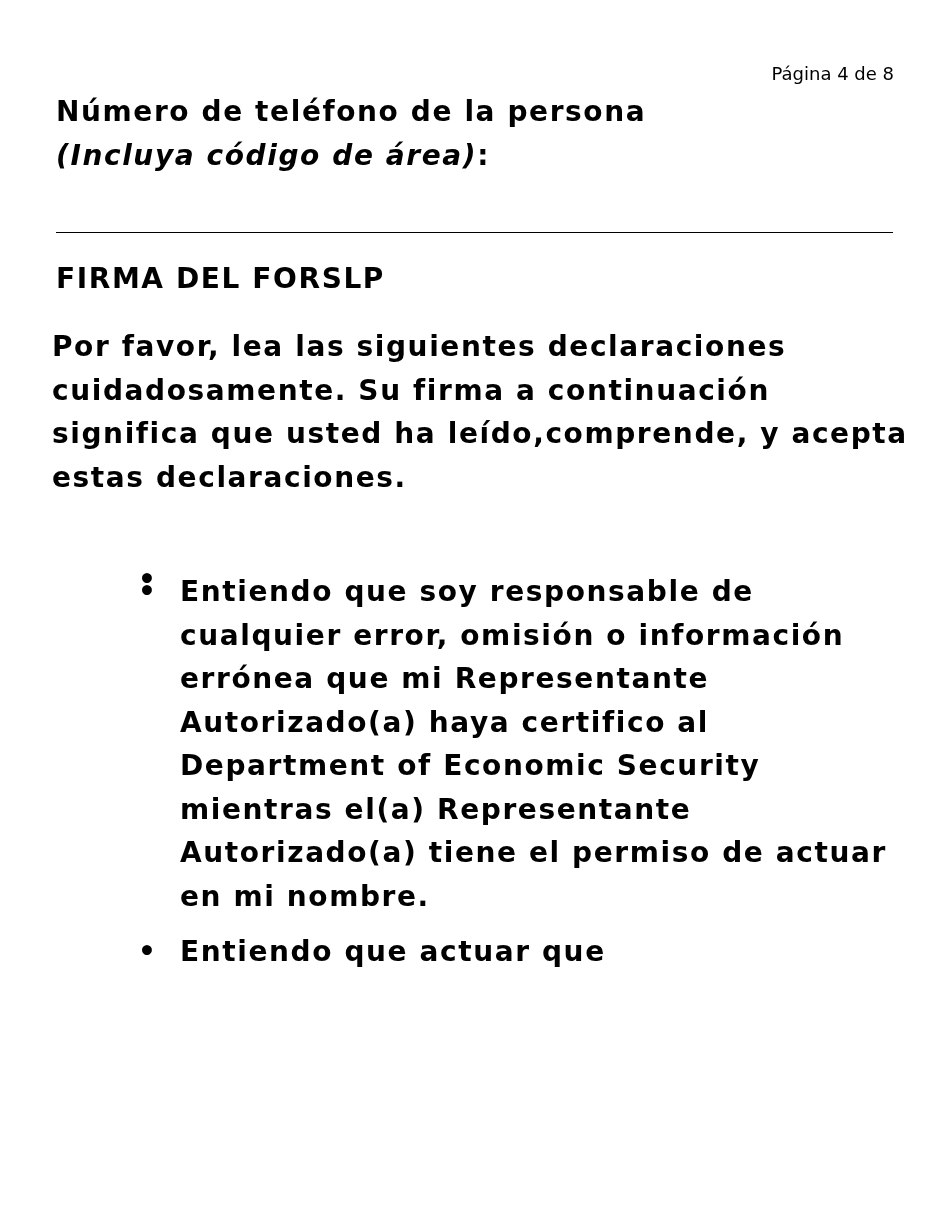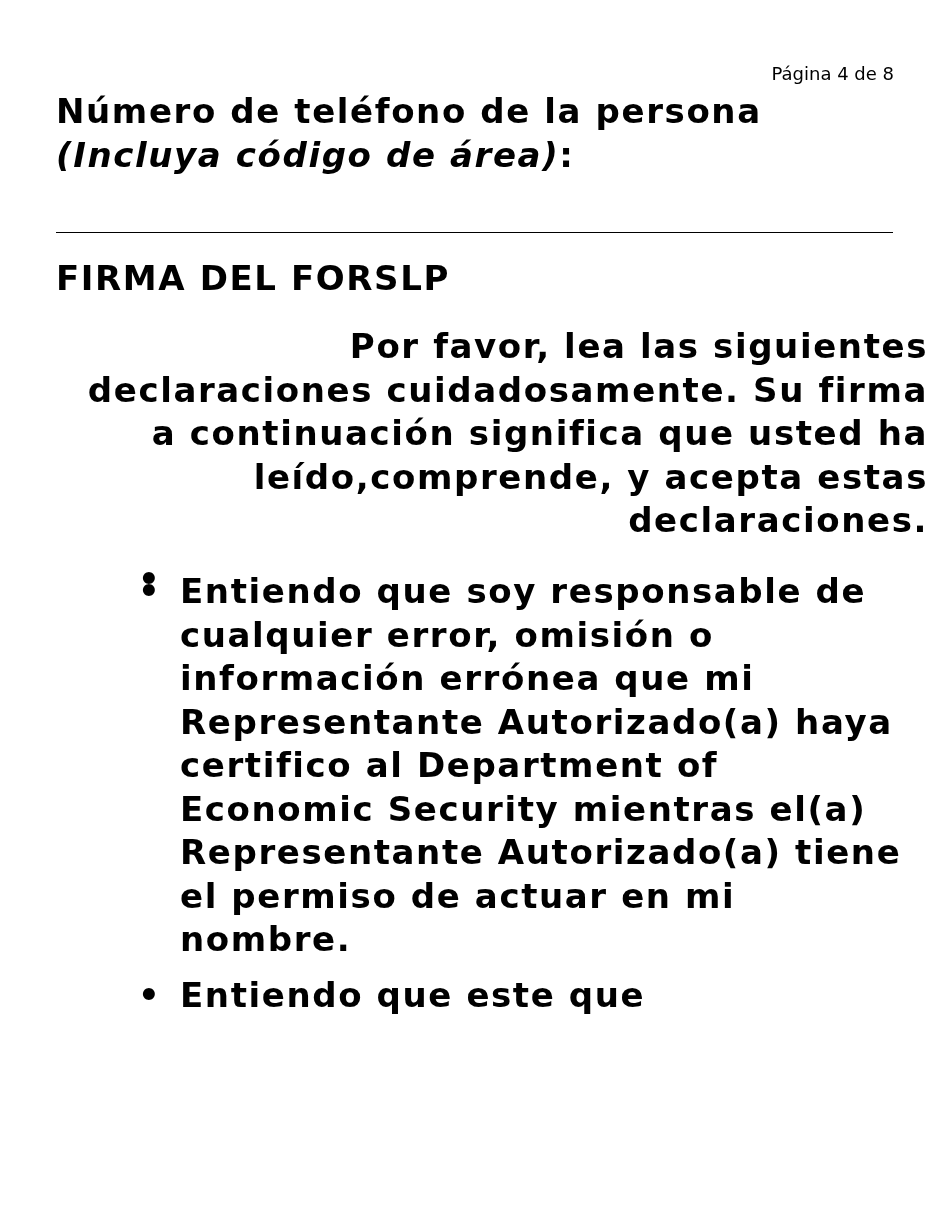--- a/index.html
+++ b/index.html
@@ -1,28 +1,28 @@
 <!DOCTYPE html>
 <html><head>
 <meta charset="utf-8">
 <style>
   html, body { margin: 0; padding: 0; background: #ffffff; }
   body { width: 950px; height: 1230px; position: relative; overflow: hidden; color: #000; }
   .hdr { position: absolute; top: 52px; left: 56px; right: 56px; height: 24px;
          font-family: "DejaVu Sans", sans-serif; font-size: 18px; }
   .hdr .l { position: absolute; left: 0; top: 0; }
   .hdr .r { position: absolute; right: 0; top: 0; margin-top: 11px; }
-  .bold { font-family: "DejaVu Sans", sans-serif; font-weight: bold; font-size: 34px;
+  .bold { font-family: "DejaVu Sans", sans-serif; font-weight: bold; font-size: 28px;
           letter-spacing: 1.6px; line-height: 43.5px; }
   .title { position: absolute; left: 56px; top: 90px; width: 860px; }
   .title em { }
   .rule { position: absolute; left: 56px; top: 232px; width: 837px; height: 0;
           border-top: 1.5px solid #000; }
   .sect { position: absolute; left: 56px; top: 257px; }
-  .intro { position: absolute; left: 68px; top: 325px; width: 860px; text-align: right; }
+  .intro { position: absolute; left: 52px; top: 325px; width: 860px; }
   ul.bul { position: absolute; left: 56px; top: 558px; width: 860px; list-style: none;
            margin: 0; padding: 0; }
   ul.bul li { position: relative; padding-left: 124px; margin-bottom: 12px; }
   ul.bul li .dot { position: absolute; left: 82px; top: 0; }
 </style>
 </head>
 <body>
 
 <div class="hdr">
   <span class="r">Página 4 de 8</span>
@@ -42,15 +42,15 @@
 <ul class="bul bold">
   <li>
     <span class="dot">•</span>
   </li>
   <li>
     <span class="dot">•</span>
     <span>Entiendo que soy responsable de cualquier error, omisión o información errónea que mi Representante Autorizado(a) haya certifico al Department of Economic Security mientras el(a) Representante Autorizado(a) tiene el permiso de actuar en mi nombre.</span>
   </li>
   <li>
     <span class="dot">•</span>
-    <span>Entiendo que este que</span>
+    <span>Entiendo que actuar que</span>
   </li>
 </ul>
 
 </body></html>

